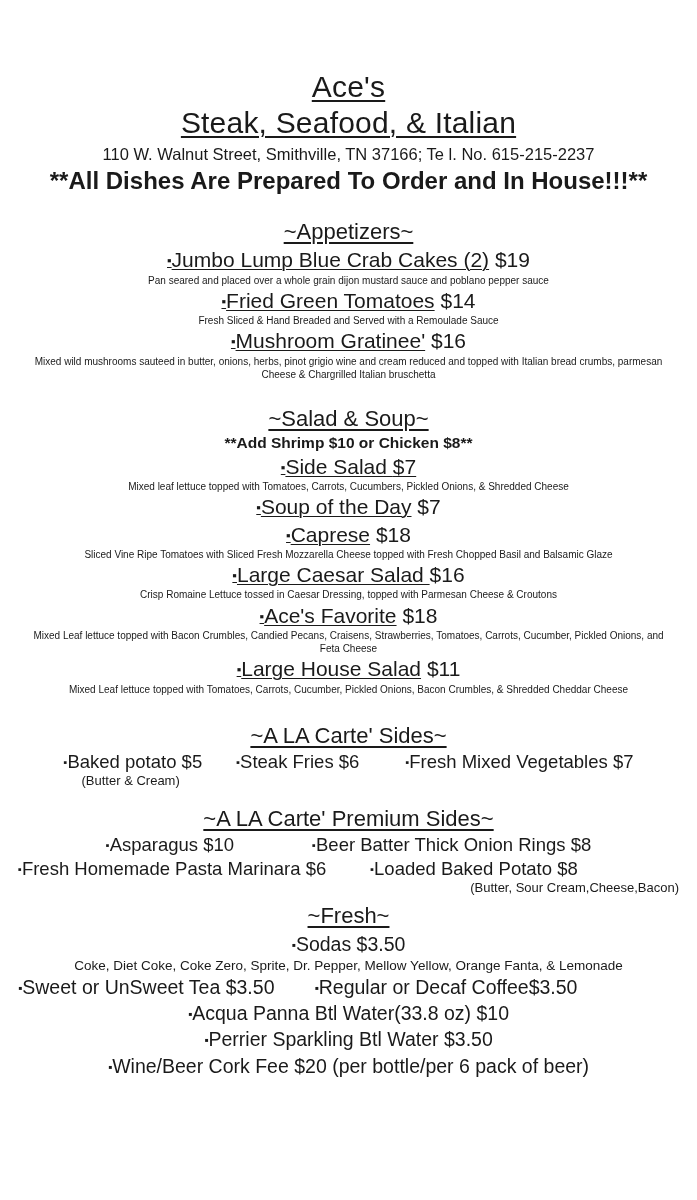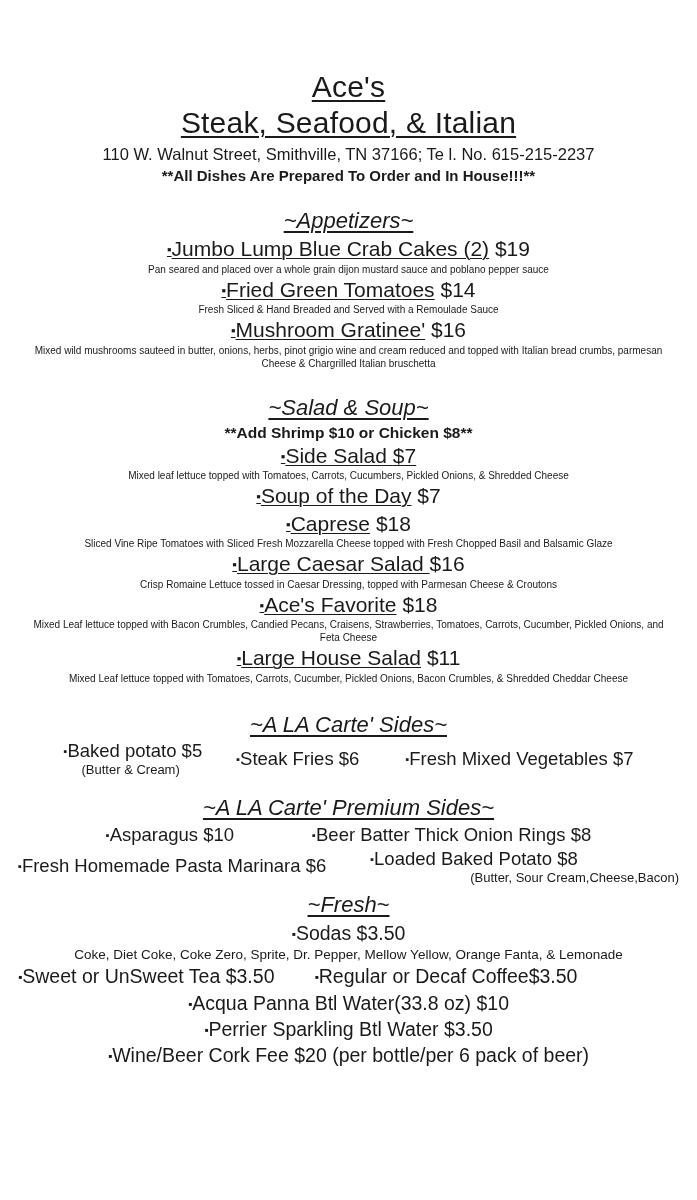--- a/index.html
+++ b/index.html
@@ -48,41 +48,40 @@
     text-decoration-thickness: 1.6px;
   }
   .addr {
     text-align: center;
     font-size: 16.5px;
     margin: 6px 0 0 0;
     line-height: 1.2;
   }
   .notice {
     text-align: center;
-    font-size: 15px;
+    font-size: 24px;
     font-weight: bold;
     margin: 2px 0 0 0;
     line-height: 1.2;
   }
 
   
   .section {
     margin-top: 20px;
   }
   .section-title {
     text-align: center;
     font-size: 22px;
     margin: 0 0 1px 0;
     line-height: 1.25;
   }
   .section-title > span {
     text-decoration: underline;
     text-underline-offset: 3px;
     text-decoration-thickness: 1.5px;
-    font-style: italic;
   }
   .section-note {
     text-align: center;
     font-size: 15.5px;
     font-weight: bold;
     margin: 0;
     line-height: 1.25;
   }
 
   
@@ -115,21 +114,21 @@
     font-size: 10px;
     margin: 0;
     line-height: 1.32;
     padding: 0 6px;
   }
 
   
   .sides-row {
     display: flex;
     justify-content: center;
-    align-items: center;
+    align-items: flex-start;
     margin: 0;
     line-height: 1.3;
   }
   .side-cell {
     font-size: 18.5px;
     white-space: nowrap;
   }
   .side-cell .bullet {
     font-size: 11px;
     vertical-align: 2px;

